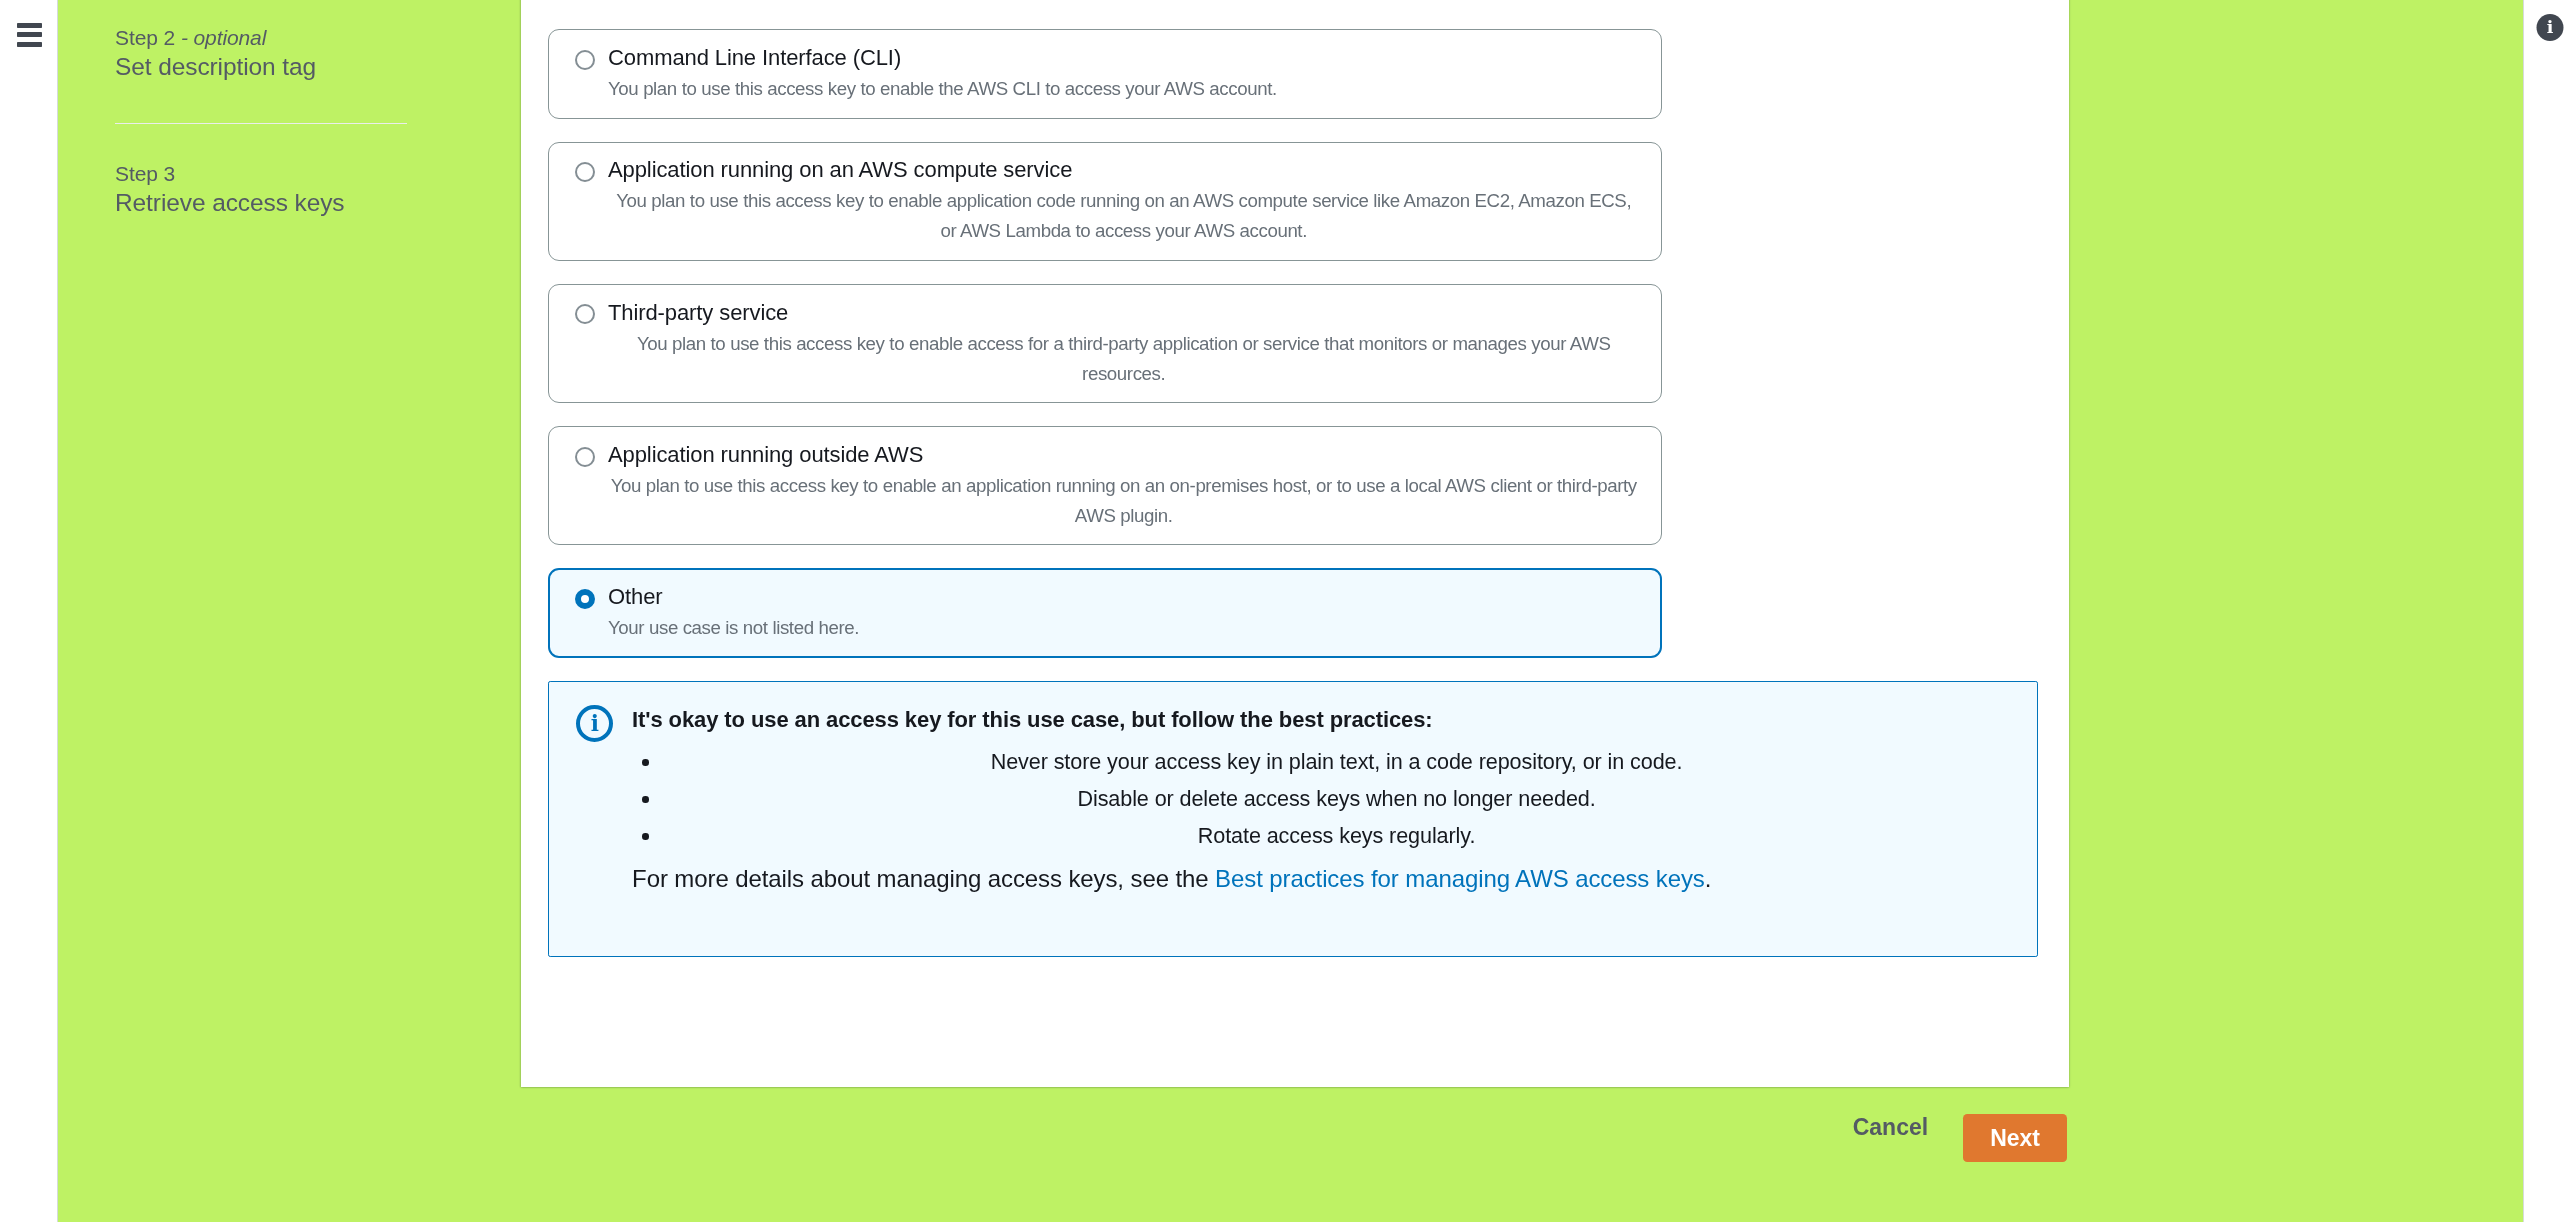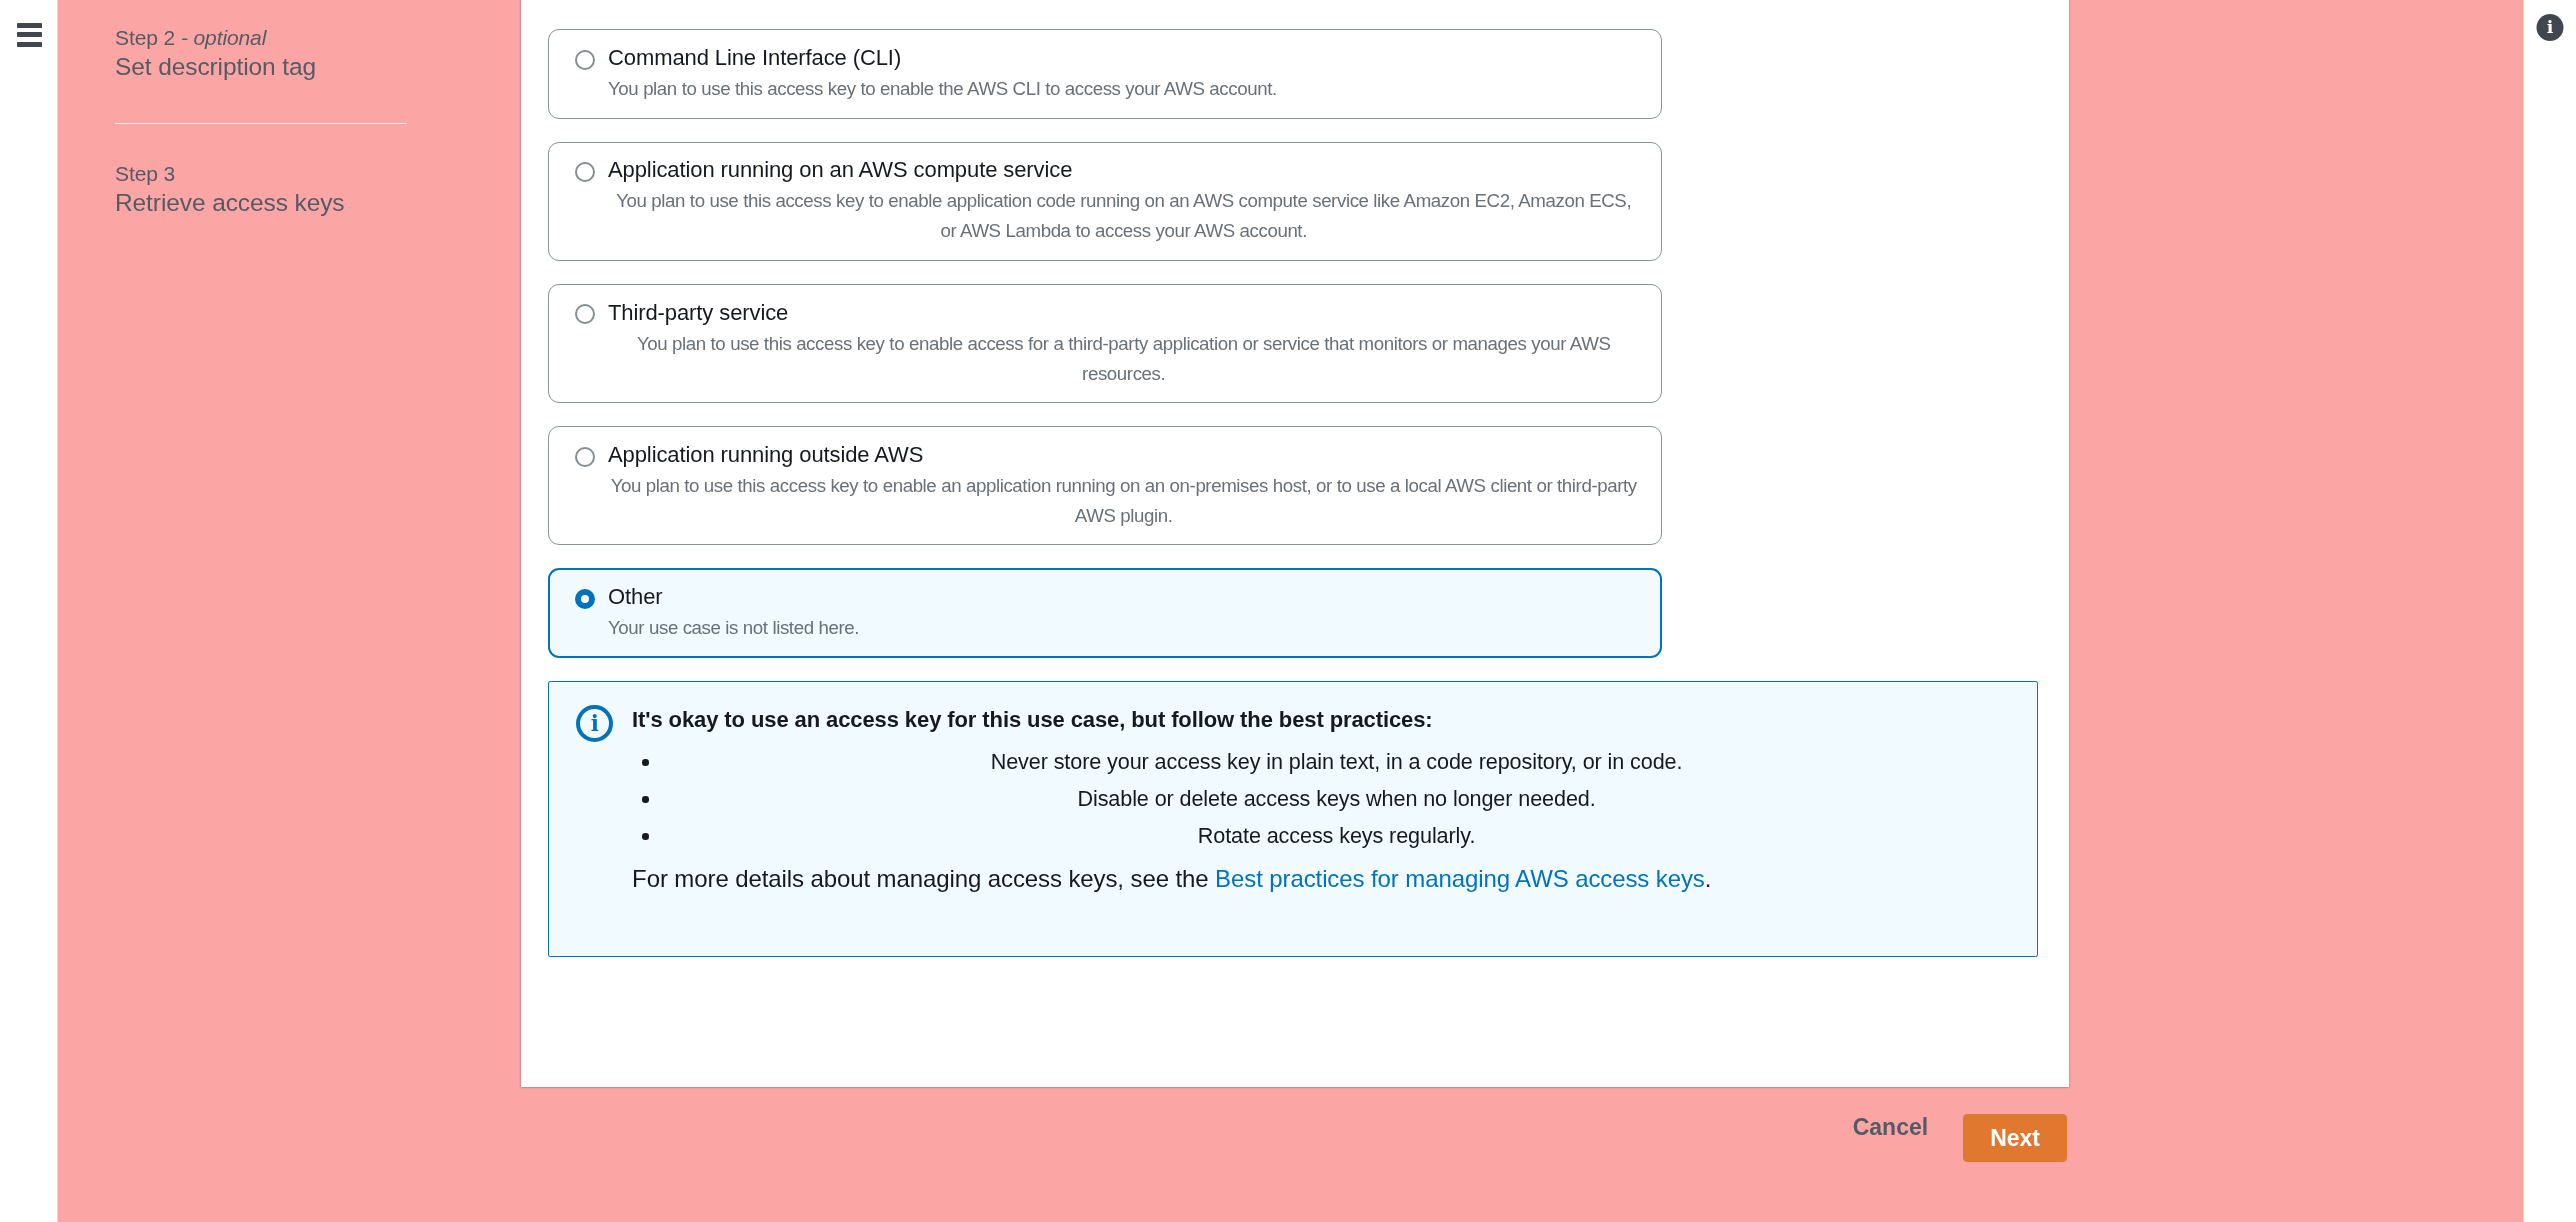--- a/index.html
+++ b/index.html
@@ -3,21 +3,21 @@
 <meta charset="utf-8">
 <style>
   * { margin: 0; padding: 0; box-sizing: border-box; }
   html, body { width: 2576px; height: 1222px; background: #fff; }
   body {
     font-family: "Liberation Sans", "DejaVu Sans", sans-serif;
     letter-spacing: -0.1px;
     color: #16191f;
     overflow: hidden;
   }
-  .screen { position: relative; width: 2576px; height: 1222px; background: #fca5a5; overflow: hidden; }
+  .screen { position: relative; width: 2576px; height: 1222px; background: #bef264; overflow: hidden; }
 
   
   .left-rail {
     position: absolute; left: 0; top: 0; width: 58px; height: 100%;
     background: #fff; border-right: 1.4px solid #d5dbdb;
   }
   .hamburger {
     position: absolute; left: 17.3px; top: 23px; width: 24.5px; height: 26px;
     background: none; border: none; cursor: pointer; padding: 0;
   }

